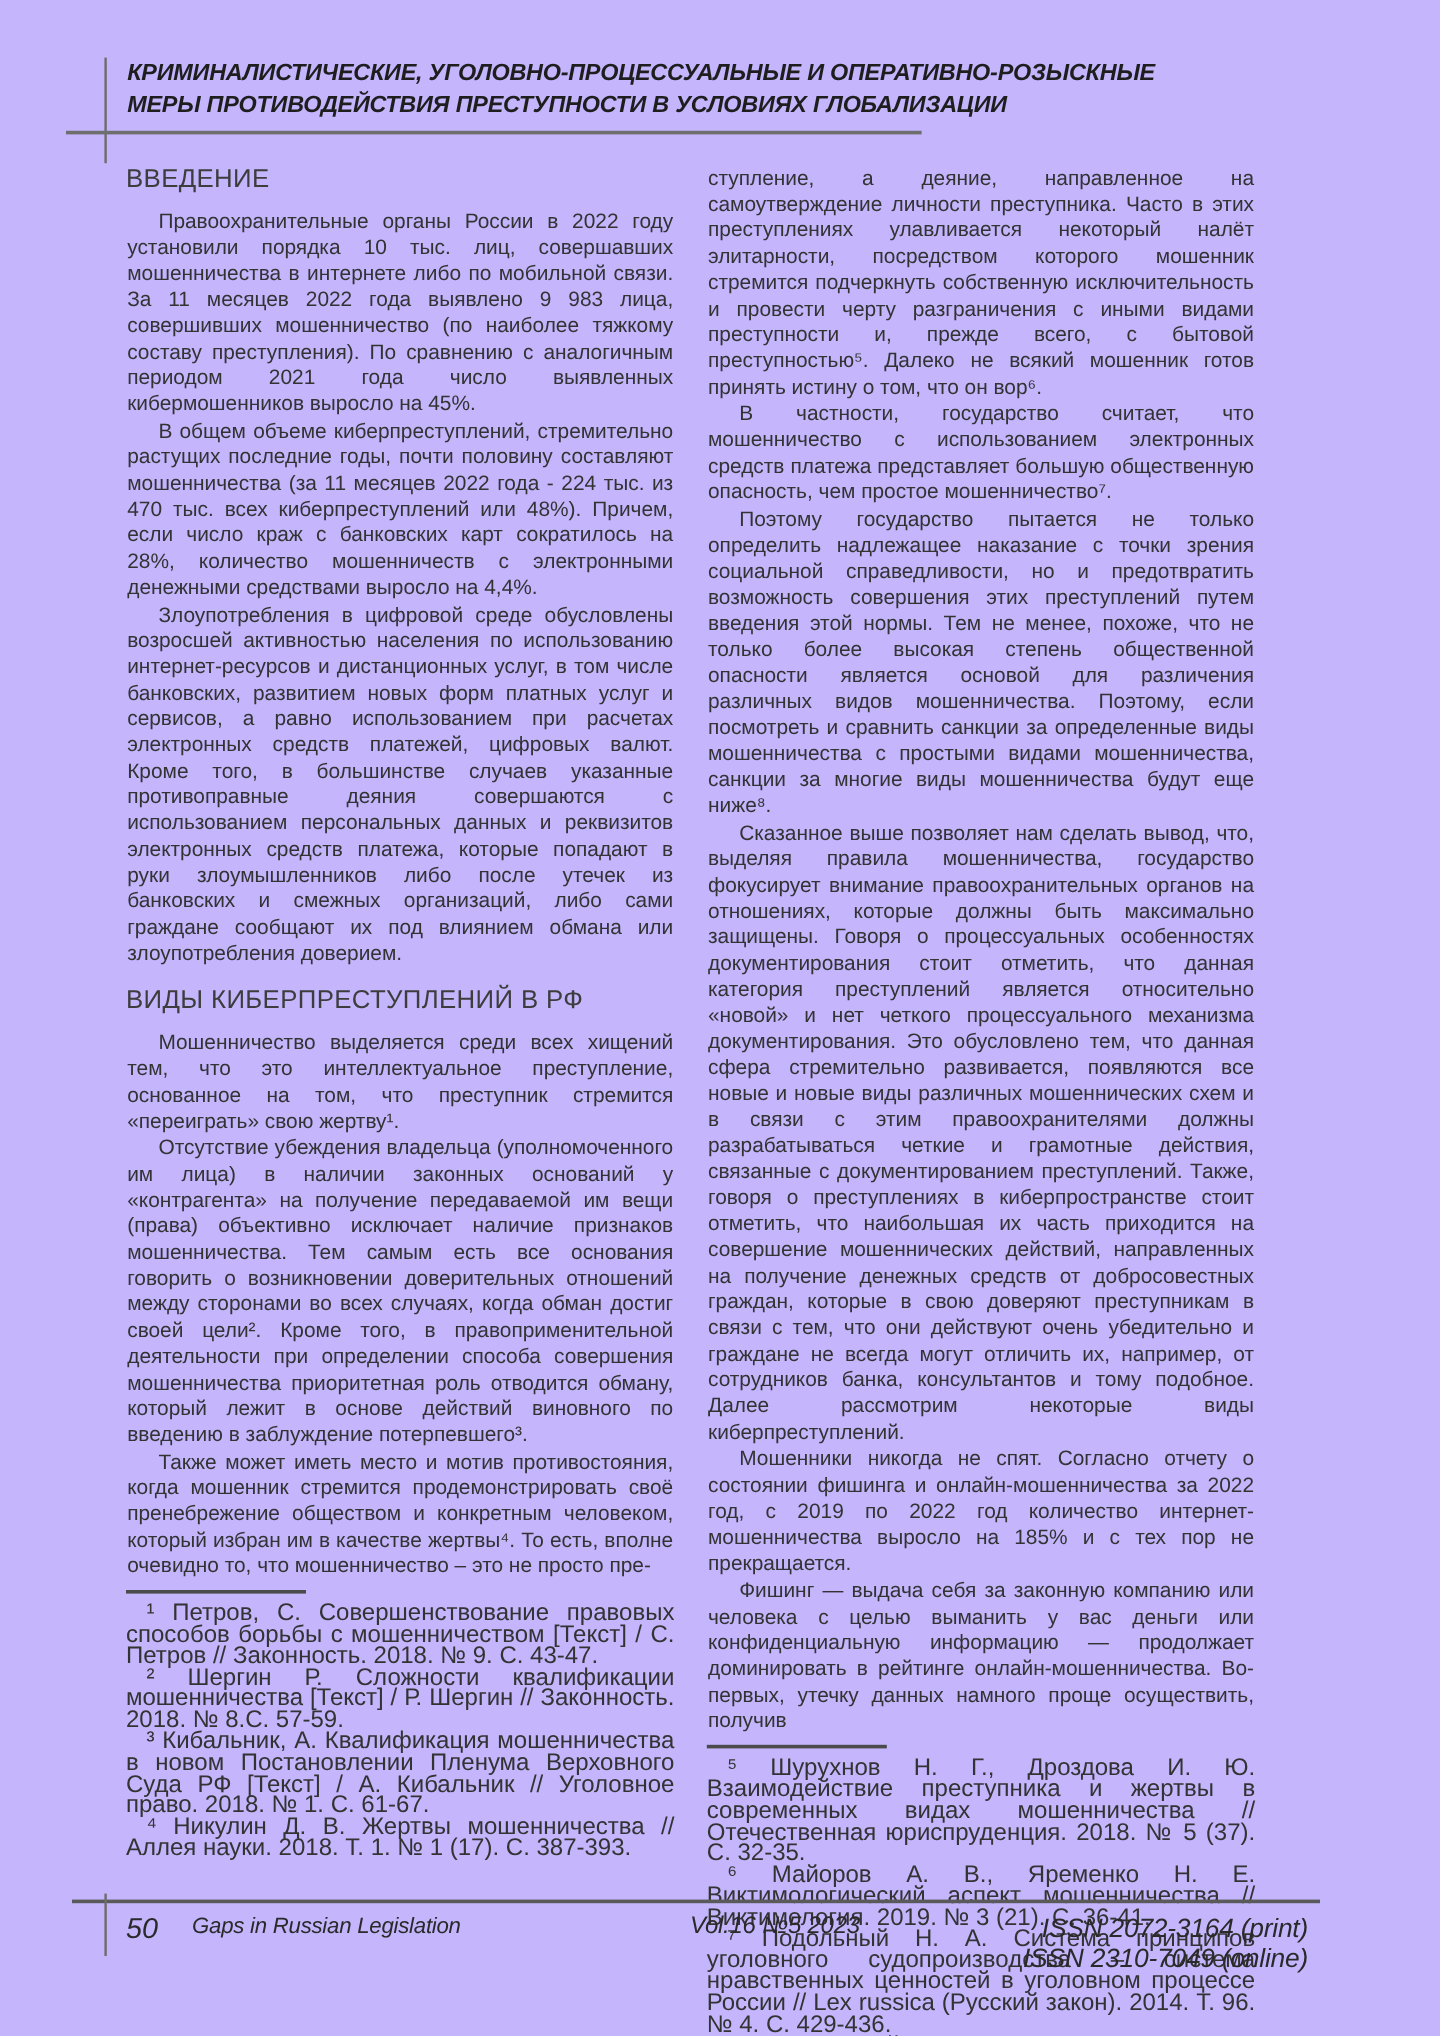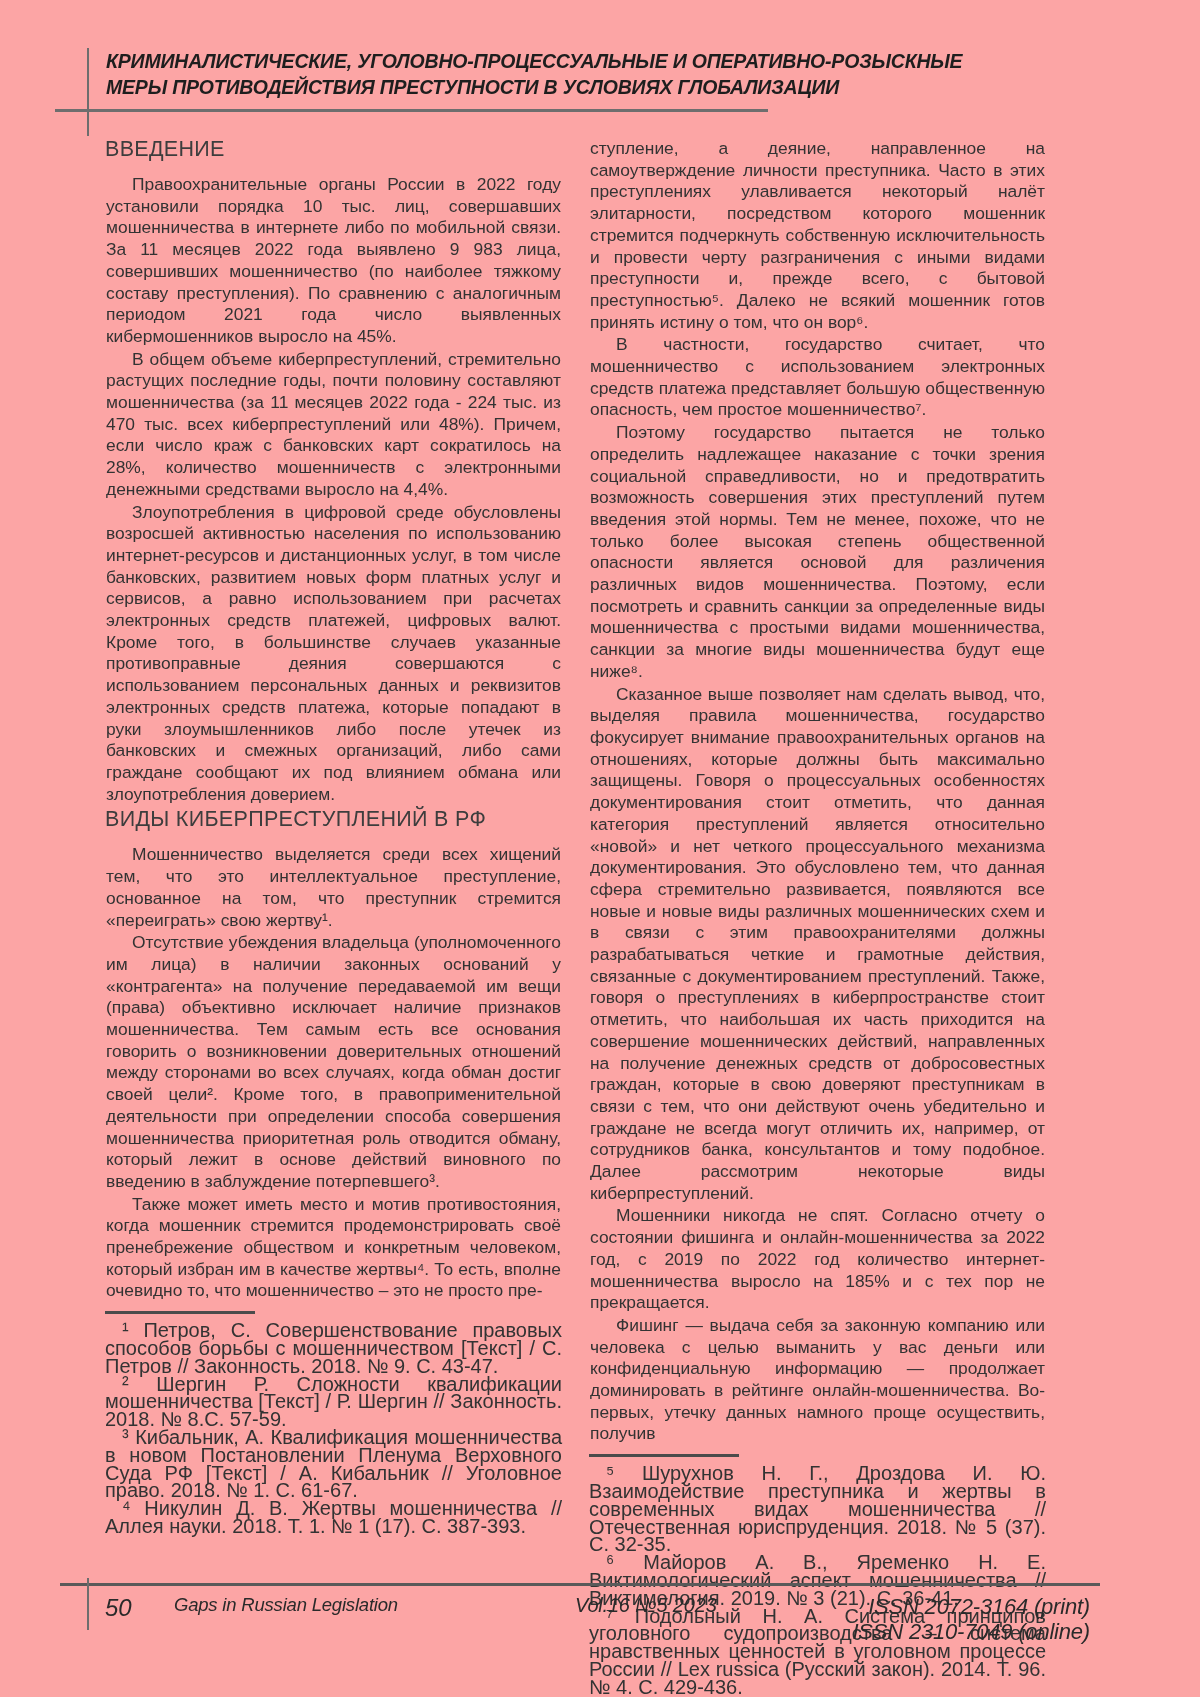--- a/index.html
+++ b/index.html
@@ -1,21 +1,21 @@
 <!DOCTYPE html>
 <html lang="ru"><head>
 <meta charset="utf-8">
 <style>
   * { box-sizing: border-box; }
   html, body { margin: 0; padding: 0; background: #ffffff; }
   .page {
     position: relative;
     width: 1200px;
     height: 1697px;
-    background: #fca5a5;
+    background: #c4b5fd;
     overflow: hidden;
     font-family: "Liberation Sans", "DejaVu Sans", sans-serif;
     color: #333333;
   }
   
   .running-header {
     position: absolute;
     top: 48px; left: 106px; width: 880px;
     font-style: italic;
     font-weight: 700;
@@ -45,21 +45,21 @@
     gap: 27px;
   }
   .col { flex: 1 1 0; min-width: 0; }
   h2.section-heading {
     margin: 0 0 12px 0;
     font-size: 21.5px;
     font-weight: 400;
     letter-spacing: 0.3px;
     color: #3d3d3d;
   }
-  h2.section-heading.second { margin-top: 2px; }
+  h2.section-heading.second { margin-top: 16px; }
   p.body-par {
     margin: 1px;
     font-size: 17.4px;
     line-height: 21.7px;
     text-align: justify;
     text-indent: 26px;
     color: #333333;
     hyphens: auto;
   }
   p.body-par.no-indent { text-indent: 0; }
@@ -96,21 +96,20 @@
     width: 985px; height: 60px;
   }
   .page-footer .page-number {
     position: absolute; left: 0; top: 0;
     font-size: 24px; color: #2a2a2a; font-style: italic;
   }
   .page-footer .journal-title {
     position: absolute; left: 55px; top: 0;
     font-size: 18.5px; font-style: italic; color: #2a2a2a;
     letter-spacing: -0.2px;
-    margin-left: 14px;
   }
   .page-footer .volume-info {
     position: absolute; left: 470px; top: 0;
     font-size: 20px; font-style: italic; color: #2a2a2a;
     letter-spacing: -0.2px;
   }
   .page-footer .issn-block {
     position: absolute; right: 0; top: 0;
     text-align: right;
     font-size: 22px; font-style: italic; color: #2a2a2a;

